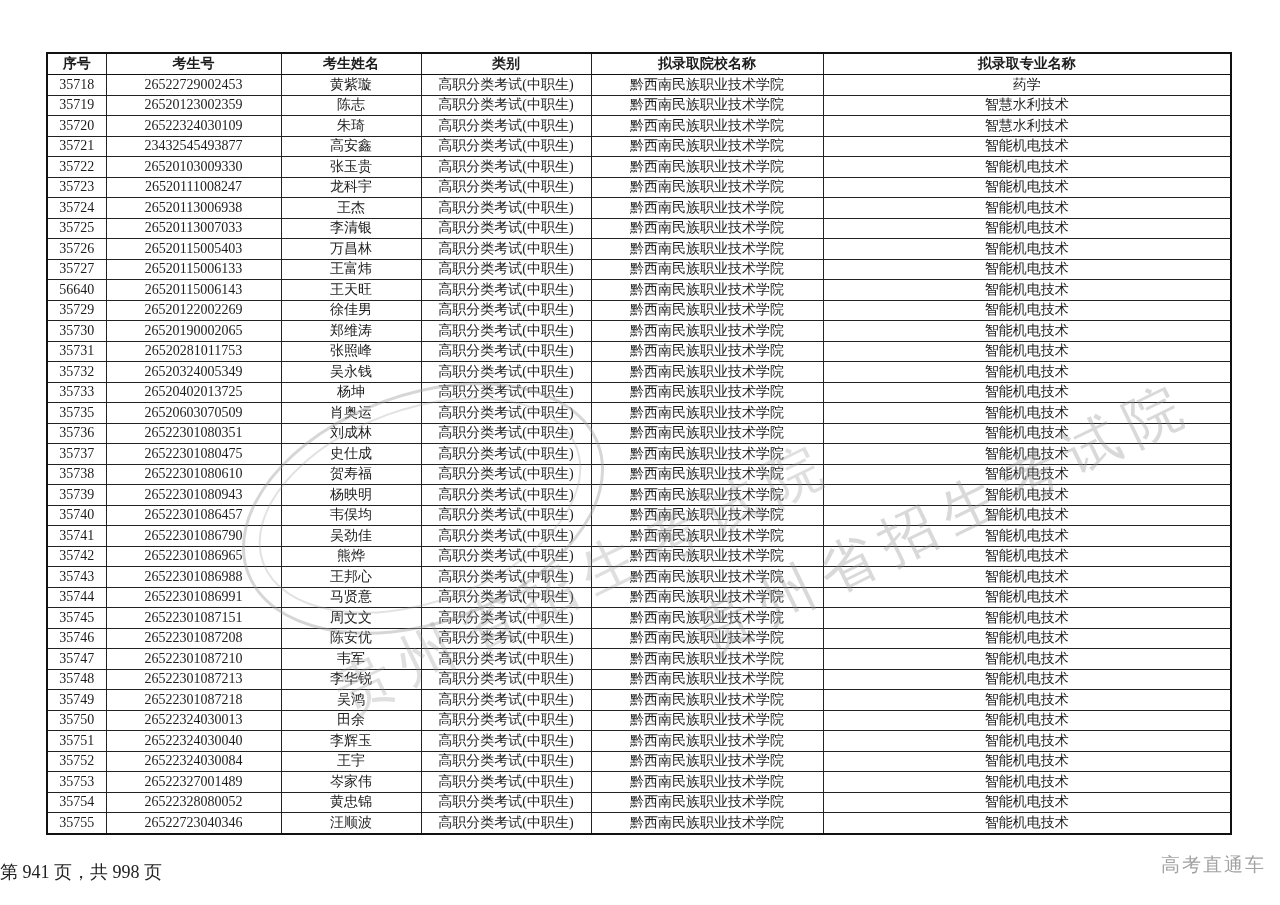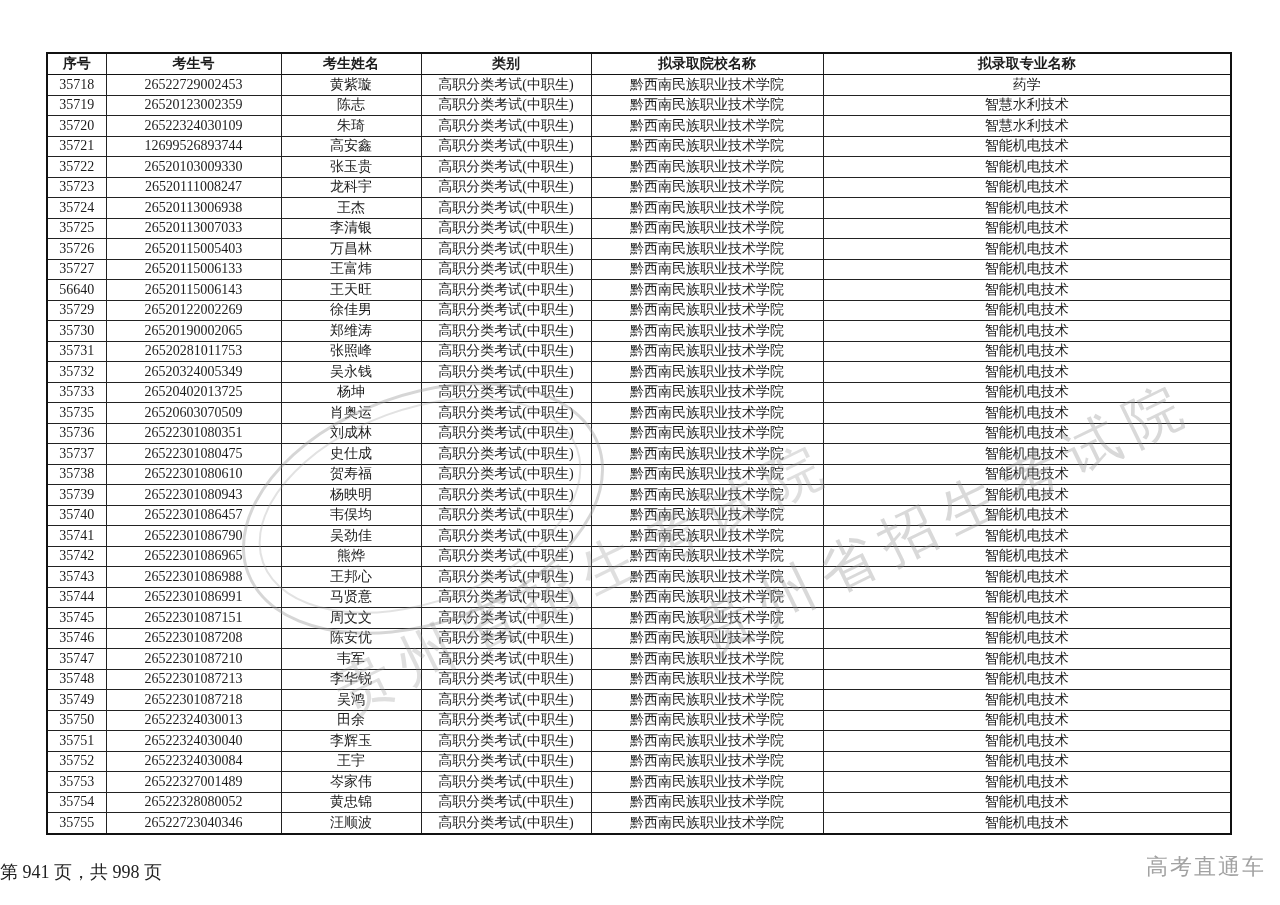--- a/index.html
+++ b/index.html
@@ -52,21 +52,21 @@
   }
   .wm-text.t1{left:700px;top:600px;}
   .wm-text.t2{left:340px;top:660px;color:rgba(150,150,150,.30);}
 
   .footer-page{
     position:absolute;left:0;top:860px;width:1280px;text-align:left;
     font-size:18px;color:#222;z-index:6;
   }
   .brand{
     position:absolute;right:14px;top:852px;
-    font-size:22px;color:#a2a2a2;letter-spacing:2px;z-index:6;
+    font-size:19px;color:#a2a2a2;letter-spacing:2px;z-index:6;
   }
 </style>
 </head>
 <body>
 
 <div class="sheet">
 
   <table class="roster">
     <colgroup>
       <col class="c0">
@@ -106,21 +106,21 @@
         <tr>
       <td>35720</td>
       <td>26522324030109</td>
       <td>朱琦</td>
       <td>高职分类考试(中职生)</td>
       <td>黔西南民族职业技术学院</td>
       <td>智慧水利技术</td>
     </tr>
         <tr>
       <td>35721</td>
-      <td>12699526893744</td>
+      <td>23432545493877</td>
       <td>高安鑫</td>
       <td>高职分类考试(中职生)</td>
       <td>黔西南民族职业技术学院</td>
       <td>智能机电技术</td>
     </tr>
         <tr>
       <td>35722</td>
       <td>26520103009330</td>
       <td>张玉贵</td>
       <td>高职分类考试(中职生)</td>

